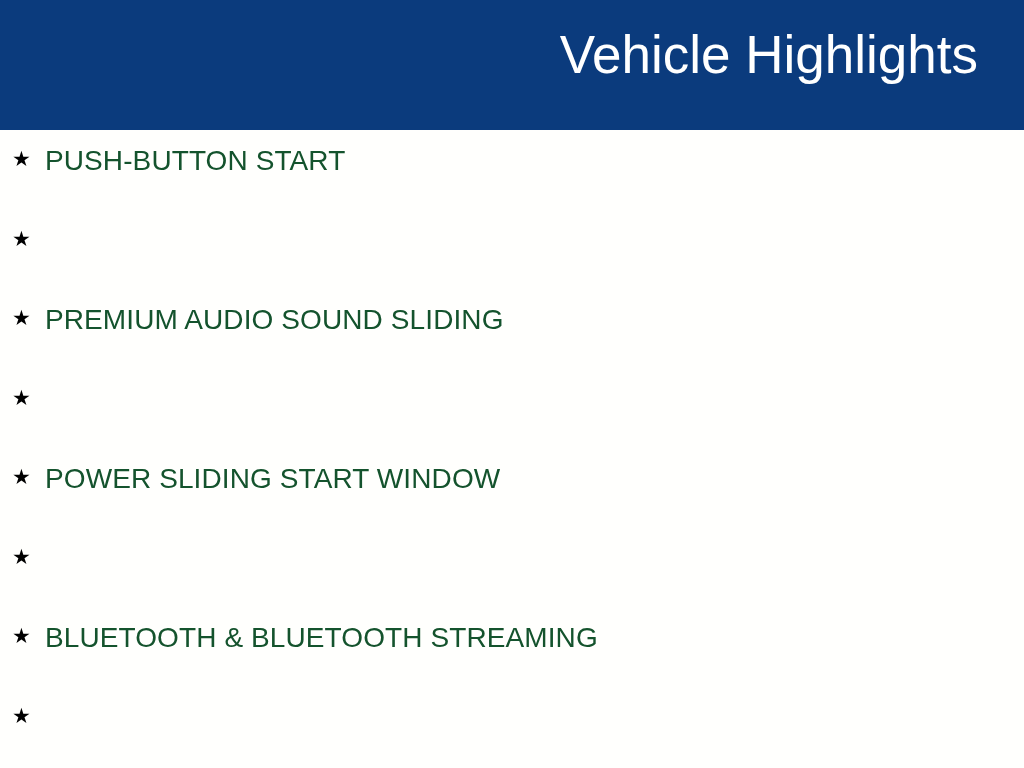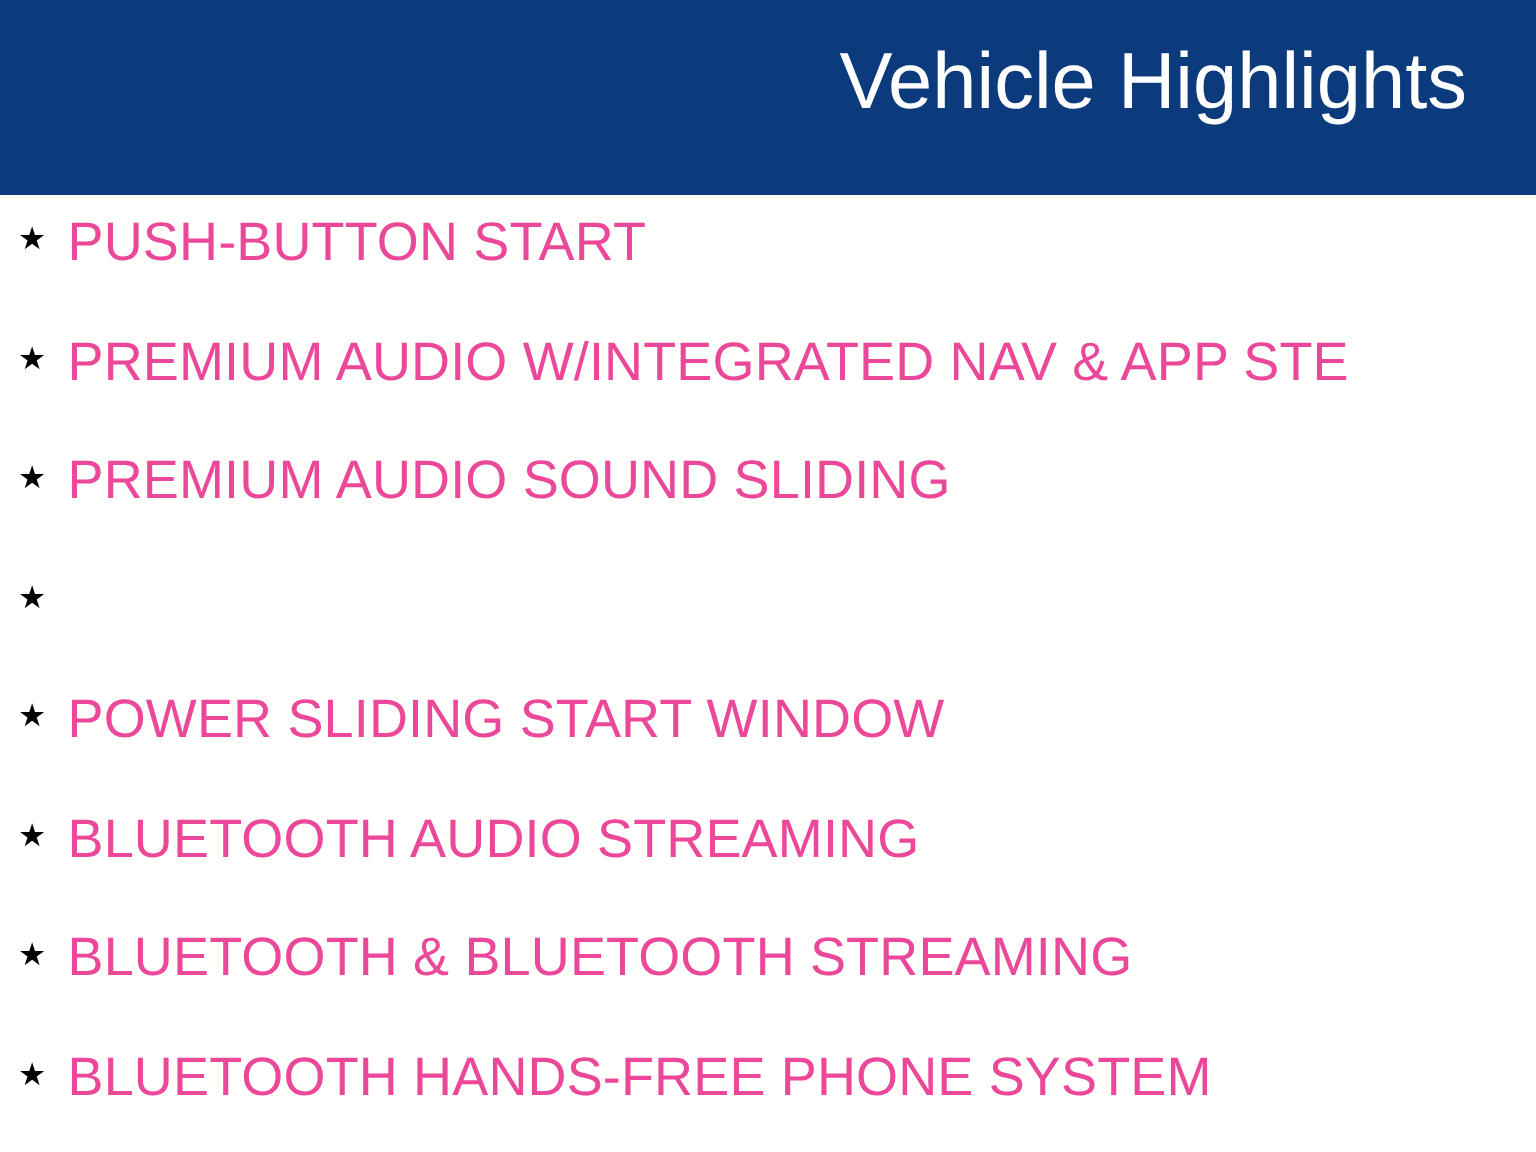--- a/index.html
+++ b/index.html
@@ -73,64 +73,61 @@
     height: 24px;
     line-height: 24px;
     font-size: 21px;
     color: #000000;
     text-align: center;
     font-family: "DejaVu Sans", sans-serif;
   }
   .highlight-text {
     margin-left: 45px;
     font-family: "Liberation Sans", sans-serif;
-    font-size: 36px;
+    font-size: 28px;
     font-weight: 400;
     line-height: 30px;
-    color: #ec4899;
+    color: #14532d;
     white-space: nowrap;
     letter-spacing: 0.1px;
   }
 </style>
 </head>
 <body>
 
 <div id="slide">
 
   <div id="header-band">
     <h1 id="header-title">Vehicle Highlights</h1>
   </div>
 
   <ul id="highlights-list">
     <li class="highlight-row">
       <span class="bullet-star">★</span>
       <span class="highlight-text">PUSH-BUTTON START</span>
     </li>
     <li class="highlight-row">
       <span class="bullet-star">★</span>
-      <span class="highlight-text">PREMIUM AUDIO W/INTEGRATED NAV &amp; APP STE</span>
     </li>
     <li class="highlight-row">
       <span class="bullet-star">★</span>
       <span class="highlight-text">PREMIUM AUDIO SOUND SLIDING</span>
     </li>
     <li class="highlight-row">
       <span class="bullet-star">★</span>
     </li>
     <li class="highlight-row">
       <span class="bullet-star">★</span>
       <span class="highlight-text">POWER SLIDING START WINDOW</span>
     </li>
     <li class="highlight-row">
       <span class="bullet-star">★</span>
-      <span class="highlight-text">BLUETOOTH AUDIO STREAMING</span>
     </li>
     <li class="highlight-row">
       <span class="bullet-star">★</span>
       <span class="highlight-text">BLUETOOTH &amp; BLUETOOTH STREAMING</span>
     </li>
     <li class="highlight-row">
       <span class="bullet-star">★</span>
-      <span class="highlight-text">BLUETOOTH HANDS-FREE PHONE SYSTEM</span>
     </li>
   </ul>
 
 </div>
 
 </body></html>

